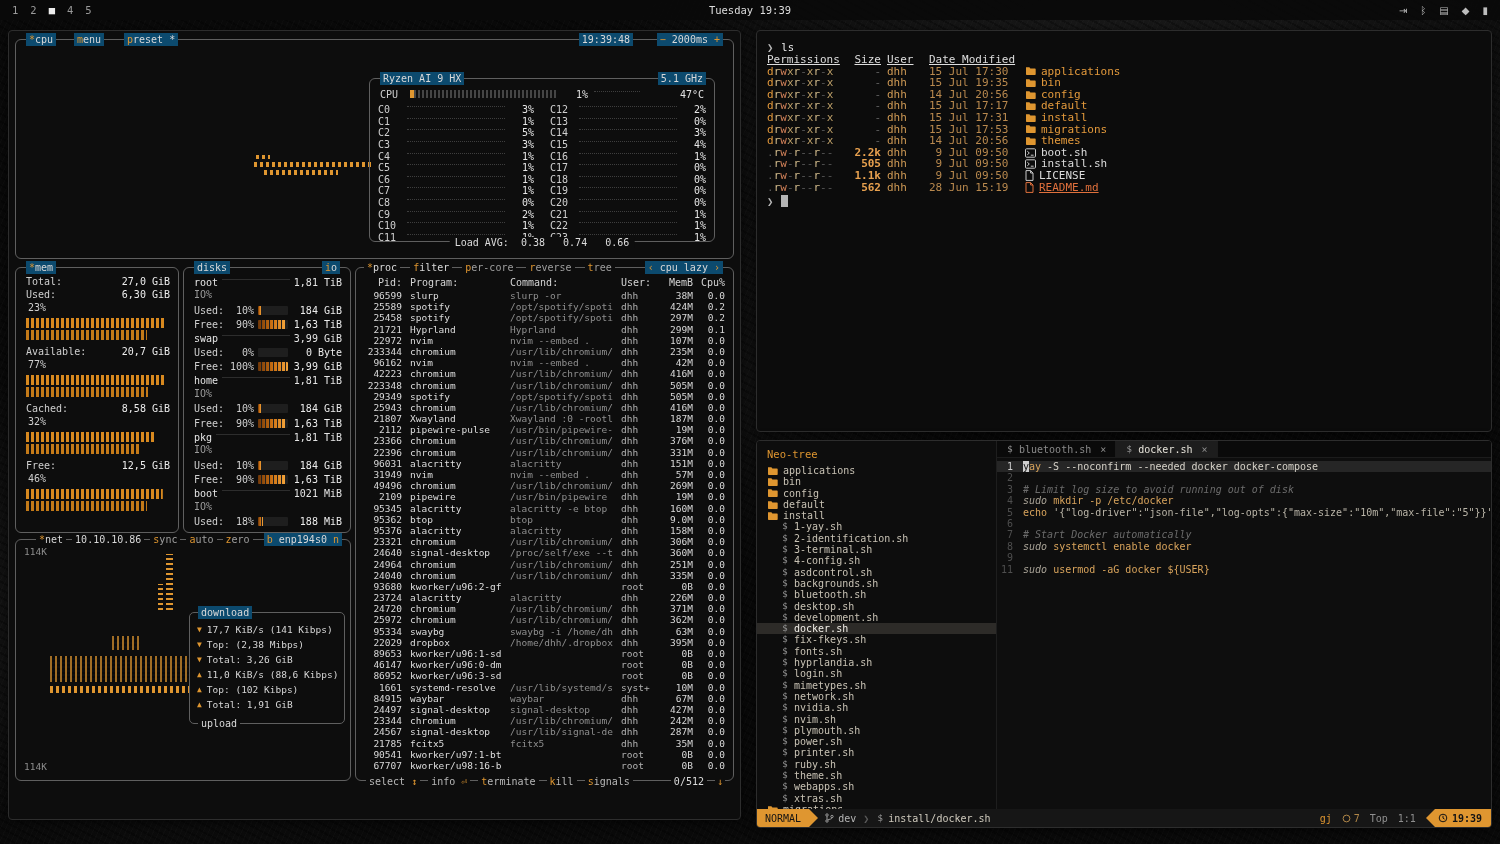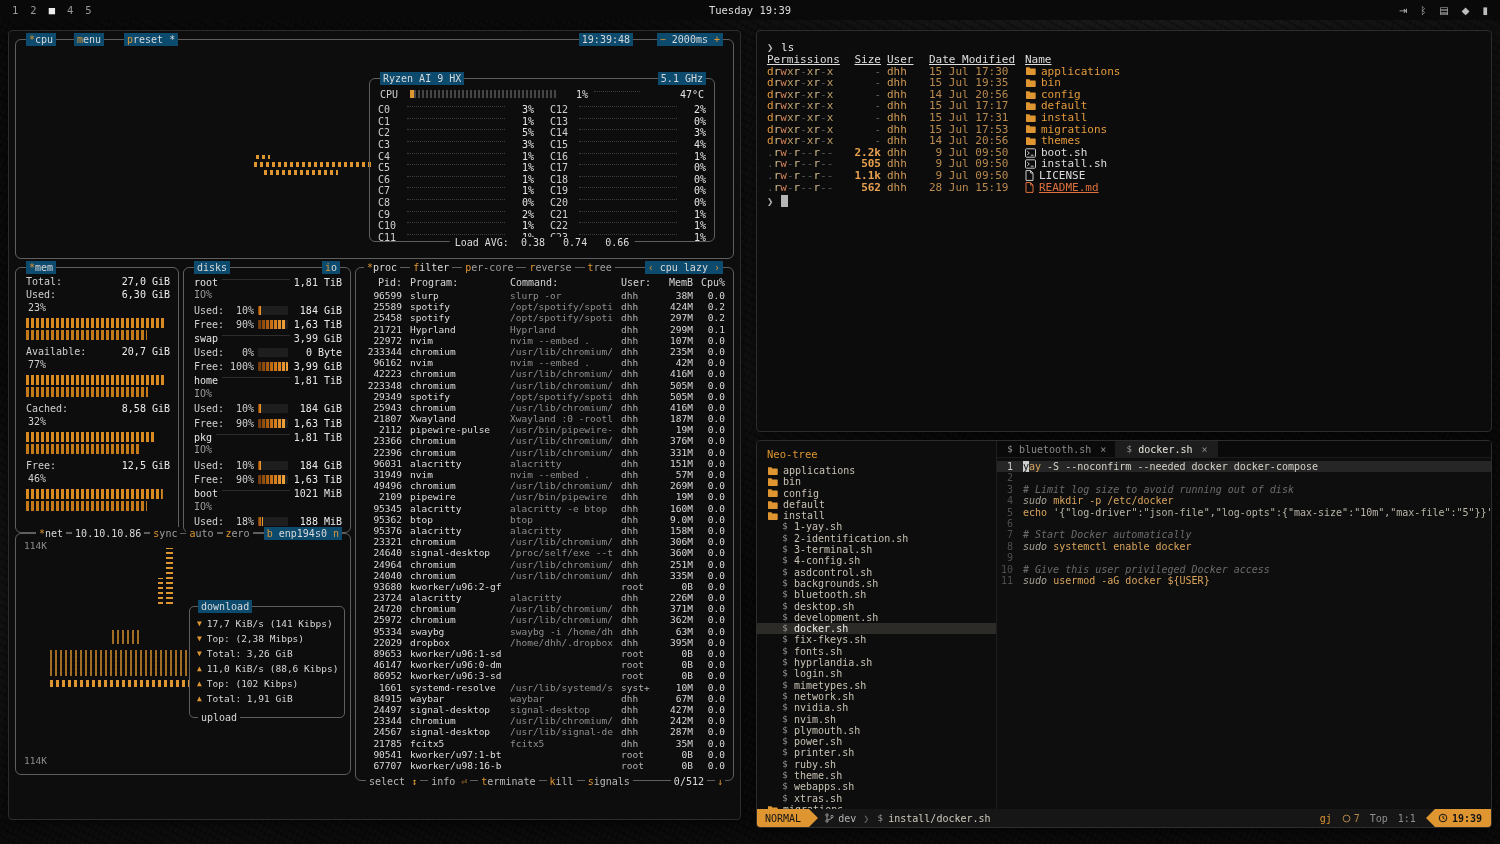--- a/index.html
+++ b/index.html
@@ -51,21 +51,21 @@
 .ctemp{margin-left:auto}
 .coregrid{display:grid;grid-template-rows:repeat(12,11.6px);grid-auto-flow:column;column-gap:16px;margin-top:3px}
 .core{display:flex;align-items:center;gap:5px;font-size:10px}
 .cname{color:#d0d0d0;min-width:24px}
 .cdots{flex:1;border-bottom:1px dotted #3e3e3e;transform:translateY(-3px)}
 .cpct{width:24px;text-align:right;color:#e6e6e6}
 .loadavg{position:absolute;bottom:-7px;left:50%;transform:translateX(-50%);background:#0d0d0d;padding:0 5px;font-size:10px;color:#dcdcdc;white-space:nowrap}
 .uptime{margin:10px 0 0 26px;font-size:10px;color:#8c8c8c;height:14px}
 
 .lower{display:flex;gap:4px;margin:8px 6px 0}
-.leftcol{width:336px;display:flex;flex-direction:column;}
+.leftcol{width:336px;display:flex;flex-direction:column;gap:6px}
 .memdisks{display:flex;gap:4px;height:266px}
 #mem-box{width:164px}
 #disks-box{flex:1}
 #net-box{height:242px}
 #proc-box{flex:1;height:514px}
 
 .mem-inner{padding:8px 8px 0 10px;font-size:10px}
 .mline{display:flex;height:13px;color:#cfcfcf}
 .mval{margin-left:auto;color:#ececec}
 .mpct{height:12px;color:#cfcfcf;padding-left:2px}
@@ -883,21 +883,21 @@
       </div>
   </div>
 </div>
 
 <div class="window" id="win-term">
   <div id="term-content">
       <div class="tline">
         <span class="prompt">❯</span>
         <span class="tcmd">ls</span>
       </div>
-      <div class="lsgrid lshead"><span class="lh0">Permissions</span><span class="lh1">Size</span><span class="lh2">User</span><span class="lh3">Date Modified</span><span class="lh4">Name</span></div>
+      <div class="lsgrid lshead"><span class="lh0">Permissions</span><span class="lh1">Size</span><span class="lh2">User</span><span class="lh3">Date Modified</span></div>
       <div class="lsgrid"><span class="lperm"><span class="pm-d">d</span><span class="pm-r">r</span><span class="pm-w">w</span><span class="pm-x">x</span><span class="pm-r">r</span><span class="pm-dash">-</span><span class="pm-x">x</span><span class="pm-r">r</span><span class="pm-dash">-</span><span class="pm-x">x</span></span><span class="lsize dim3">-</span><span class="luser">dhh</span><span class="ldate">15 Jul 17:30</span><span class="lname"><svg class="ic" width="11" height="10" viewBox="0 0 11 10">
             <path d="M1 1.2h3.4l1 1.3h4.6c.4 0 .7.3.7.7v5c0 .4-.3.7-.7.7H1.7a.7.7 0 0 1-.7-.7z" fill="#df9630"></path>
           </svg><span class="n-dir">applications</span></span></div>
       <div class="lsgrid"><span class="lperm"><span class="pm-d">d</span><span class="pm-r">r</span><span class="pm-w">w</span><span class="pm-x">x</span><span class="pm-r">r</span><span class="pm-dash">-</span><span class="pm-x">x</span><span class="pm-r">r</span><span class="pm-dash">-</span><span class="pm-x">x</span></span><span class="lsize dim3">-</span><span class="luser">dhh</span><span class="ldate">15 Jul 19:35</span><span class="lname"><svg class="ic" width="11" height="10" viewBox="0 0 11 10">
             <path d="M1 1.2h3.4l1 1.3h4.6c.4 0 .7.3.7.7v5c0 .4-.3.7-.7.7H1.7a.7.7 0 0 1-.7-.7z" fill="#df9630"></path>
           </svg><span class="n-dir">bin</span></span></div>
       <div class="lsgrid"><span class="lperm"><span class="pm-d">d</span><span class="pm-r">r</span><span class="pm-w">w</span><span class="pm-x">x</span><span class="pm-r">r</span><span class="pm-dash">-</span><span class="pm-x">x</span><span class="pm-r">r</span><span class="pm-dash">-</span><span class="pm-x">x</span></span><span class="lsize dim3">-</span><span class="luser">dhh</span><span class="ldate">14 Jul 20:56</span><span class="lname"><svg class="ic" width="11" height="10" viewBox="0 0 11 10">
             <path d="M1 1.2h3.4l1 1.3h4.6c.4 0 .7.3.7.7v5c0 .4-.3.7-.7.7H1.7a.7.7 0 0 1-.7-.7z" fill="#df9630"></path>
           </svg><span class="n-dir">config</span></span></div>
       <div class="lsgrid"><span class="lperm"><span class="pm-d">d</span><span class="pm-r">r</span><span class="pm-w">w</span><span class="pm-x">x</span><span class="pm-r">r</span><span class="pm-dash">-</span><span class="pm-x">x</span><span class="pm-r">r</span><span class="pm-dash">-</span><span class="pm-x">x</span></span><span class="lsize dim3">-</span><span class="luser">dhh</span><span class="ldate">15 Jul 17:17</span><span class="lname"><svg class="ic" width="11" height="10" viewBox="0 0 11 10">
@@ -1092,21 +1092,20 @@
       <div id="editor">
           <div class="eline cl"><span class="lnum">1</span><span class="ecode"><span class="sg-cursor">y</span><span class="sg-cmd">ay</span><span class="sg-plain"> -S --noconfirm --needed docker docker-compose</span></span></div>
           <div class="eline"><span class="lnum">2</span><span class="ecode"></span></div>
           <div class="eline"><span class="lnum">3</span><span class="ecode"><span class="sg-cmt"># Limit log size to avoid running out of disk</span></span></div>
           <div class="eline"><span class="lnum">4</span><span class="ecode"><span class="sg-sudo">sudo</span><span class="sg-plain"> </span><span class="sg-cmd">mkdir -p /etc/docker</span></span></div>
           <div class="eline"><span class="lnum">5</span><span class="ecode"><span class="sg-cmd">echo</span><span class="sg-plain"> </span><span class="sg-str">'{"log-driver":"json-file","log-opts":{"max-size":"10m","max-file":"5"}}'</span></span></div>
           <div class="eline"><span class="lnum">6</span><span class="ecode"></span></div>
           <div class="eline"><span class="lnum">7</span><span class="ecode"><span class="sg-cmt"># Start Docker automatically</span></span></div>
           <div class="eline"><span class="lnum">8</span><span class="ecode"><span class="sg-sudo">sudo</span><span class="sg-plain"> </span><span class="sg-cmd">systemctl enable docker</span></span></div>
           <div class="eline"><span class="lnum">9</span><span class="ecode"></span></div>
-          <div class="eline"><span class="lnum">10</span><span class="ecode"><span class="sg-cmt"># Give this user privileged Docker access</span></span></div>
           <div class="eline"><span class="lnum">11</span><span class="ecode"><span class="sg-sudo">sudo</span><span class="sg-plain"> </span><span class="sg-cmd">usermod -aG docker </span><span class="sg-var">${USER}</span></span></div>
         </div>
     </div>
   </div>
   <div id="statusline">
       <div class="sl-left">
         <span class="sl-mode">NORMAL</span>
         <span class="sl-tri"></span>
         <span class="sl-branch"><svg class="ic" width="9" height="10" viewBox="0 0 9 10">
             <circle cx="2" cy="2" r="1.2" fill="none" stroke="#9a9a9a"></circle>

